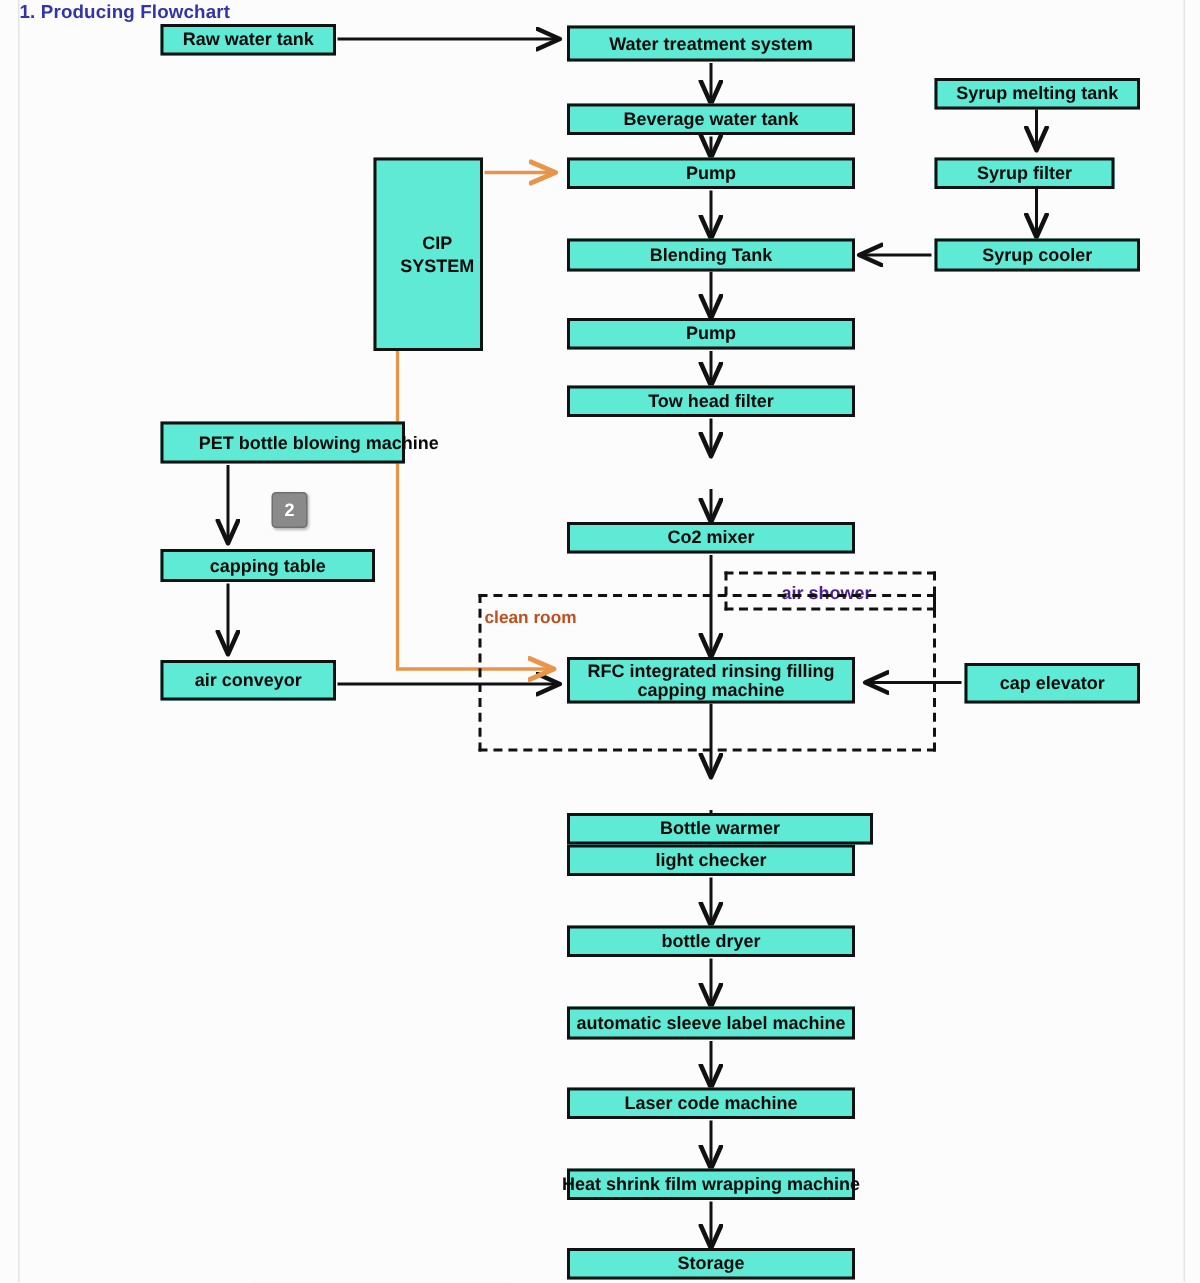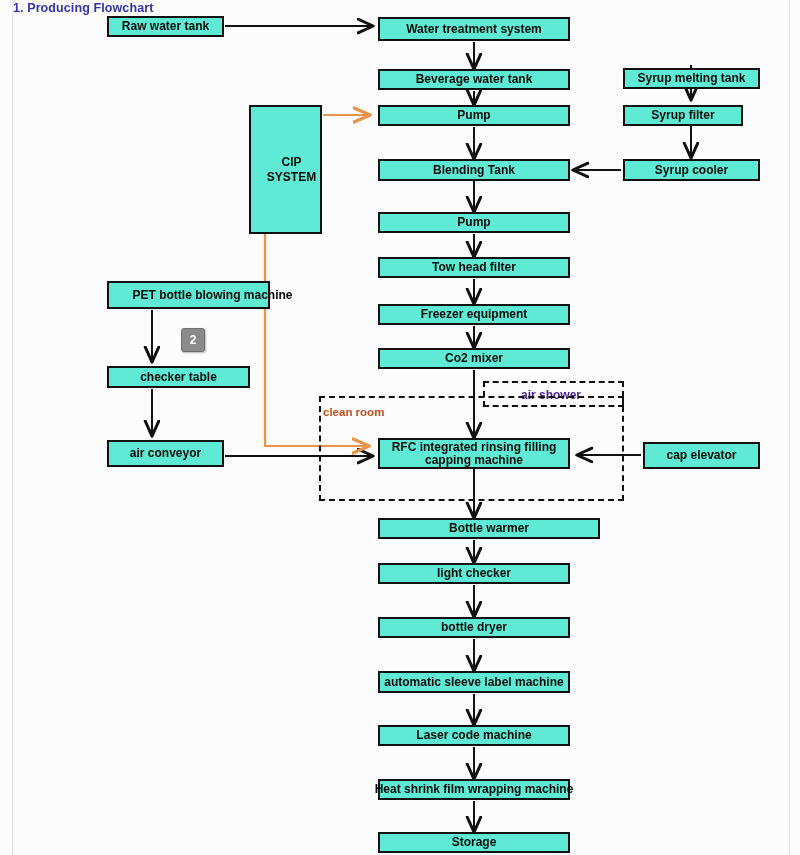--- a/index.html
+++ b/index.html
@@ -175,39 +175,38 @@
     <span>CIP</span>
     <span>SYSTEM</span>
   </div>
 
   <div class="box" style="left:378px; top:17px; width:192px; height:24px;">Water treatment system</div>
   <div class="box" style="left:378px; top:69px; width:192px; height:21px;">Beverage water tank</div>
   <div class="box" style="left:378px; top:105px; width:192px; height:21px;">Pump</div>
   <div class="box" style="left:378px; top:159px; width:192px; height:22px;">Blending Tank</div>
   <div class="box" style="left:378px; top:212px; width:192px; height:21px;">Pump</div>
   <div class="box" style="left:378px; top:257px; width:192px; height:21px;">Tow head filter</div>
-  <div class="box" style="left:378px; top:304px; width:192px; height:21px;">Freezer equipment</div>
   <div class="box" style="left:378px; top:348px; width:192px; height:21px;">Co2 mixer</div>
 
   <div class="box wrap tall" style="left:378px; top:438px; width:192px; height:31px; line-height:1.08;">
     <span>RFC integrated rinsing filling</span>
     <span>capping  machine</span>
   </div>
 
-  <div class="box" style="left:378px; top:518px; width:222px; height:21px;">Bottle warmer</div>
+  <div class="box" style="left:378px; top:542px; width:204px; height:21px;">Bottle warmer</div>
   <div class="box" style="left:378px; top:563px; width:192px; height:21px;">light checker</div>
   <div class="box" style="left:378px; top:617px; width:192px; height:21px;">bottle dryer</div>
   <div class="box" style="left:378px; top:671px; width:192px; height:22px;">automatic sleeve label machine</div>
   <div class="box" style="left:378px; top:725px; width:192px; height:21px;">Laser code machine</div>
   <div class="box" style="left:378px; top:779px; width:192px; height:21px;">Heat shrink film wrapping machine</div>
   <div class="box" style="left:378px; top:832px; width:192px; height:21px;">Storage</div>
 
-  <div class="box" style="left:623px; top:52px; width:137px; height:21px;margin-top:16px;">Syrup melting tank</div>
+  <div class="box" style="left:623px; top:52px; width:137px; height:21px;">Syrup melting tank</div>
   <div class="box" style="left:623px; top:105px; width:120px; height:21px;">Syrup filter</div>
   <div class="box" style="left:623px; top:159px; width:137px; height:22px;">Syrup cooler</div>
   <div class="box" style="left:643px; top:442px; width:117px; height:27px;">cap elevator</div>
 
   <div class="box overflow" style="left:107px; top:281px; width:163px; height:28px;">PET bottle blowing machine</div>
   <div class="badge" style="left:181px; top:328px;">2</div>
-  <div class="box" style="left:107px; top:366px; width:143px; height:22px;">checker table</div>
+  <div class="box" style="left:107px; top:366px; width:143px; height:22px;">capping table</div>
   <div class="box" style="left:107px; top:440px; width:117px; height:27px;">air conveyor</div>
 
 </div>
 
 </body></html>

